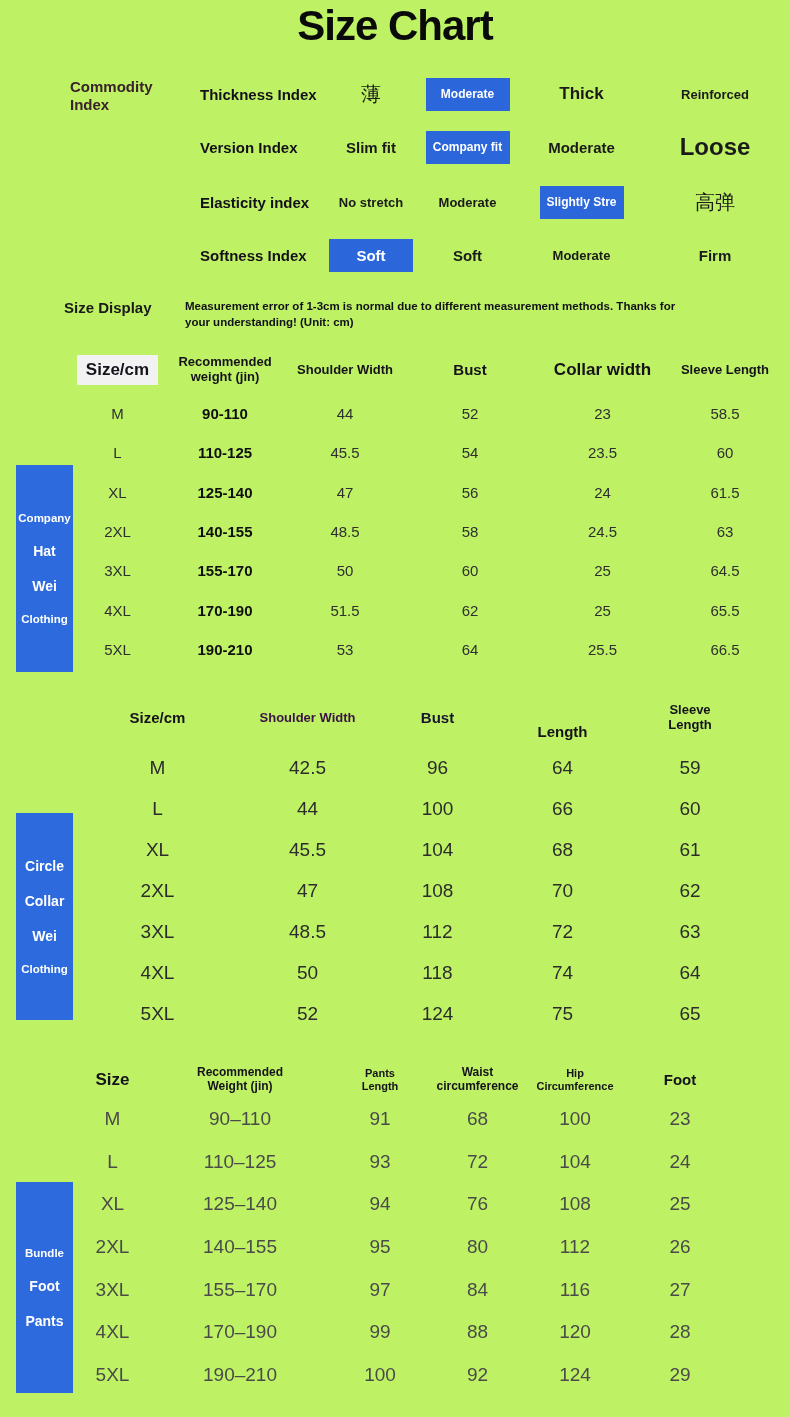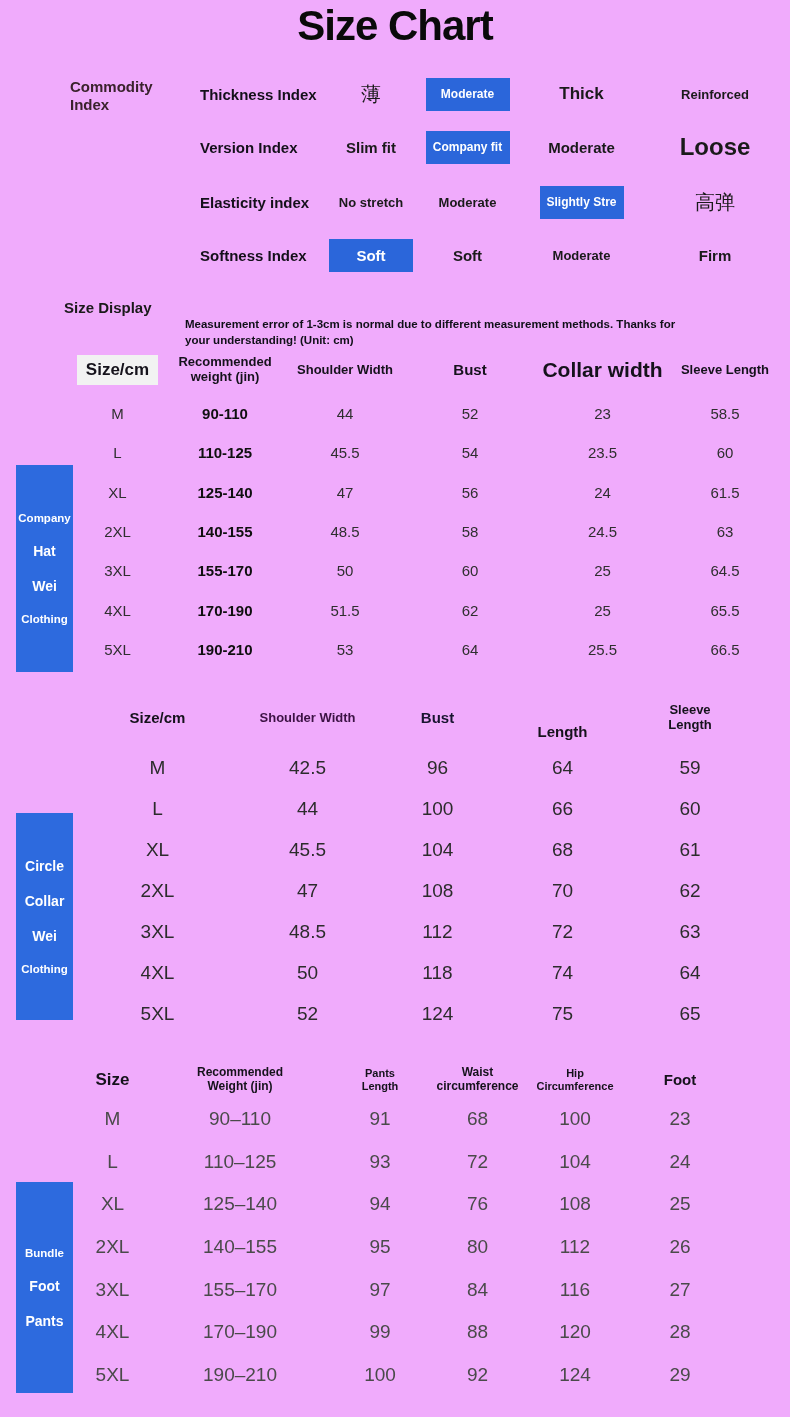--- a/index.html
+++ b/index.html
@@ -1,16 +1,16 @@
 <!DOCTYPE html>
 <html><head>
 <meta charset="utf-8">
 <style>
   html,body{margin:0;padding:0;background:#fff;}
-  .page{position:relative;width:790px;height:1417px;background:#f0abfc;
+  .page{position:relative;width:790px;height:1417px;background:#bef264;
         font-family:"Liberation Sans",sans-serif;color:#1a1a1a;overflow:hidden;}
 
   .title{position:absolute;top:2px;left:0;width:100%;text-align:center;
          font-size:42px;font-weight:800;margin:0;letter-spacing:-1px;color:#0a0a0a;}
 
   
   .commodity-label{position:absolute;left:70px;top:78px;width:100px;
                    font-weight:700;font-size:15px;color:#3a222c;line-height:1.2;}
   #index-rows{position:absolute;left:0;top:68px;width:790px;height:215px;padding-left:32px;}
   .idx-row{position:absolute;left:0;width:790px;height:40px;display:grid;
@@ -22,39 +22,39 @@
        overflow:hidden;white-space:nowrap;box-sizing:border-box;padding:0 3px;}
   .btn-lg{font-size:15px;}
   .v-sm{font-weight:700;font-size:13px;}
   .v-md{font-weight:700;font-size:15px;}
   .v-lg{font-weight:700;font-size:17px;}
   .v-xl{font-weight:700;font-size:24px;}
   .v-cn-lg{font-weight:400;font-size:20px;}
 
   
   .size-display-label{position:absolute;left:64px;top:299px;font-weight:700;font-size:15px;}
-  .size-display-note{position:absolute;left:185px;top:316px;width:515px;
+  .size-display-note{position:absolute;left:185px;top:298px;width:515px;
                      font-weight:700;font-size:11.5px;line-height:1.4;color:#101018;}
 
   
   .thead{position:absolute;display:grid;align-items:center;}
   .hcell{display:flex;justify-content:center;align-items:center;text-align:center;
          font-weight:700;line-height:1.15;color:#15121b;}
   .tbody{position:absolute;}
   .tbody .row{display:grid;align-items:center;}
   .cell{text-align:center;}
 
   #t1h{left:75px;width:710px;top:348px;height:44px;grid-template-columns:85px 130px 110px 140px 125px 120px;}
   #t1r{left:75px;width:710px;top:394px;}
   #t1r .row{grid-template-columns:85px 130px 110px 140px 125px 120px;height:39.3px;}
   #t1h .hcell:nth-child(1) span{font-size:17px;background:#f2f2f2;padding:5px 9px;}
   #t1h .hcell:nth-child(2){font-size:13px;} #t1h .hcell:nth-child(2) span{width:108px;}
   #t1h .hcell:nth-child(3){font-size:13px;}
   #t1h .hcell:nth-child(4){font-size:15px;}
-  #t1h .hcell:nth-child(5){font-size:21px;}
+  #t1h .hcell:nth-child(5){font-size:17px;}
   #t1h .hcell:nth-child(6){font-size:13px;}
   #t1r .cell{font-size:15px;color:#2f2f2f;}
   #t1r .cell:nth-child(2){font-weight:700;color:#0f0f0f;}
 
   #t2h{left:80px;width:670px;top:694px;height:48px;grid-template-columns:155px 145px 115px 135px 120px;}
   #t2r{left:80px;width:670px;top:748px;}
   #t2r .row{grid-template-columns:155px 145px 115px 135px 120px;height:40.9px;}
   #t2h .hcell:nth-child(1){font-size:15px;}
   #t2h .hcell:nth-child(2){font-size:13px;color:#3c1244;}
   #t2h .hcell:nth-child(3){font-size:15px;color:#181430;}

